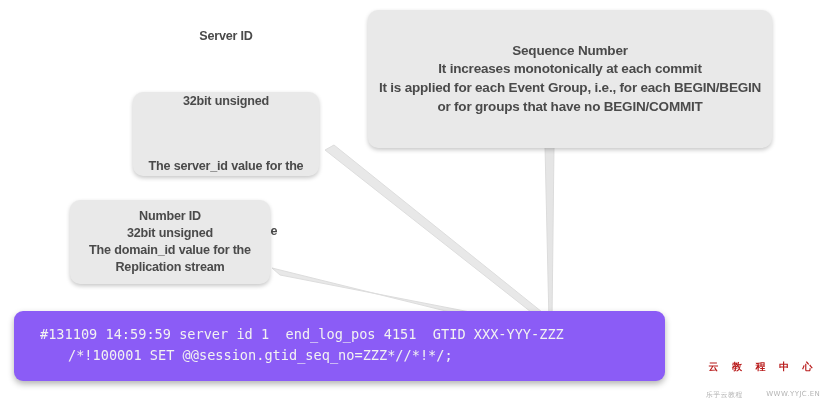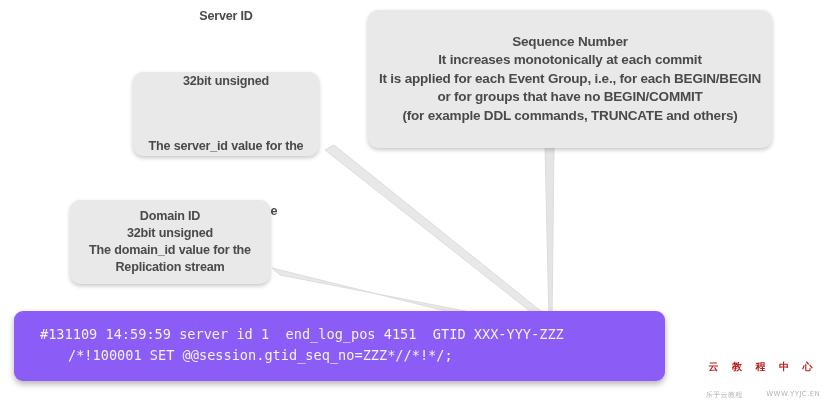--- a/index.html
+++ b/index.html
@@ -57,21 +57,21 @@
     height: 138px;
     padding: 6px 10px;
   }
   #callout-sequence .line {
     font-size: 13.5px;
     line-height: 18.6px;
   }
 
   #callout-server {
     left: 133px;
-    top: 72px;
+    top: 92px;
     width: 186px;
     height: 84px;
     padding: 5px 8px;
     gap: 48px;
   }
   #callout-server .line {
     font-size: 12.6px;
     line-height: 17.2px;
   }
 
@@ -152,32 +152,31 @@
     <polygon points="325,150 334,145 552,320 545,323" fill="#e8e8e8" stroke="#dddddd" stroke-width="1"></polygon>
 
     <polygon points="272,268 280,275 470,312 470,317" fill="#e8e8e8" stroke="#dddddd" stroke-width="1"></polygon>
   </svg>
 
   <div class="callout" id="callout-sequence">
     <span class="line">Sequence Number</span>
     <span class="line">It increases monotonically at each commit</span>
     <span class="line">It is applied for each Event Group, i.e., for each BEGIN/BEGIN</span>
     <span class="line">or for groups that have no BEGIN/COMMIT</span>
-    <span class="line">(for example DDL commands, TRUNCATE and others)</span>
   </div>
 
   <div class="callout" id="callout-server">
     <span class="line">Server ID</span>
     <span class="line">32bit unsigned</span>
     <span class="line">The server_id value for the</span>
     <span class="line">MariaDB instance</span>
   </div>
 
   <div class="callout" id="callout-domain">
-    <span class="line">Domain ID</span>
+    <span class="line">Number ID</span>
     <span class="line">32bit unsigned</span>
     <span class="line">The domain_id value for the</span>
     <span class="line">Replication stream</span>
   </div>
 
   <div id="code-block">
     <div class="code-line" id="code-line-1">#131109 14:59:59 server id 1  end_log_pos 4151  GTID XXX-YYY-ZZZ</div>
     <div class="code-line" id="code-line-2">/*!100001 SET @@session.gtid_seq_no=ZZZ*//*!*/;</div>
   </div>
 

